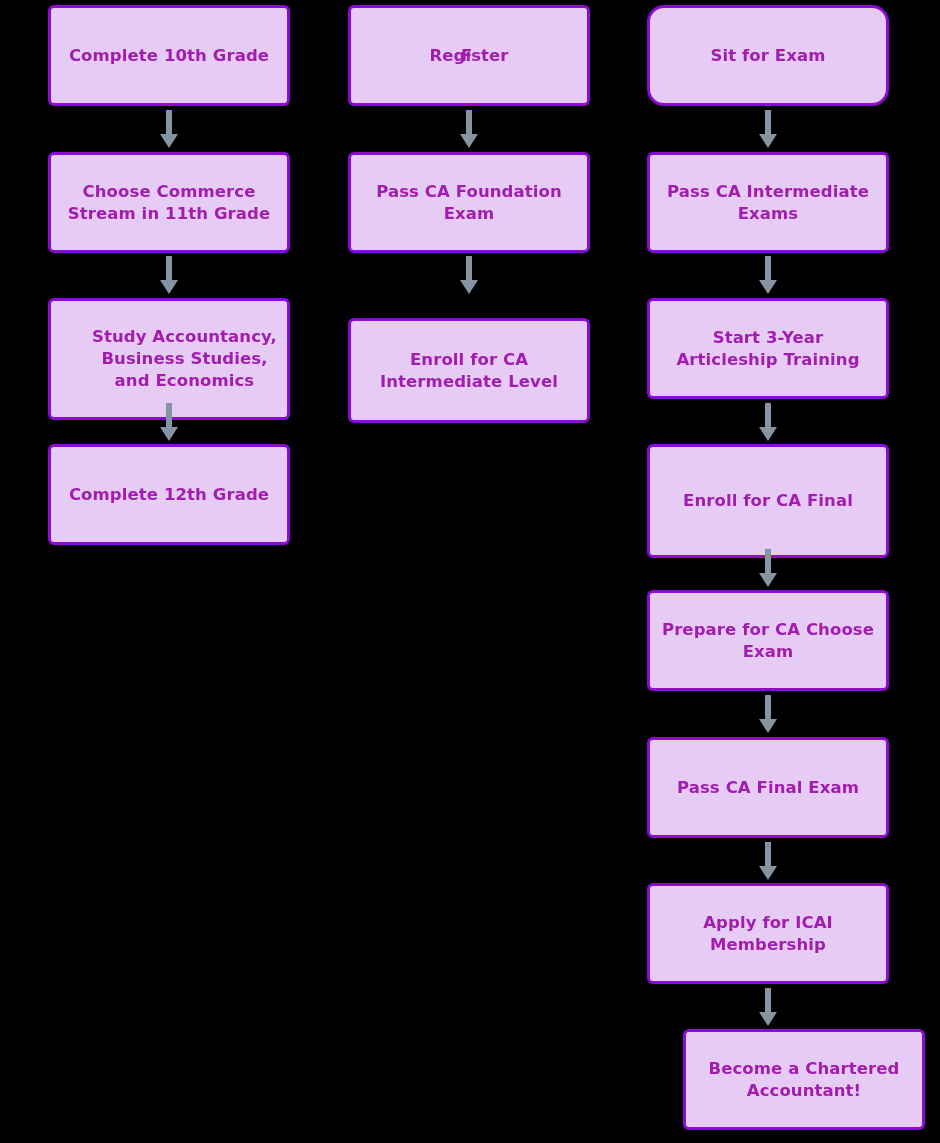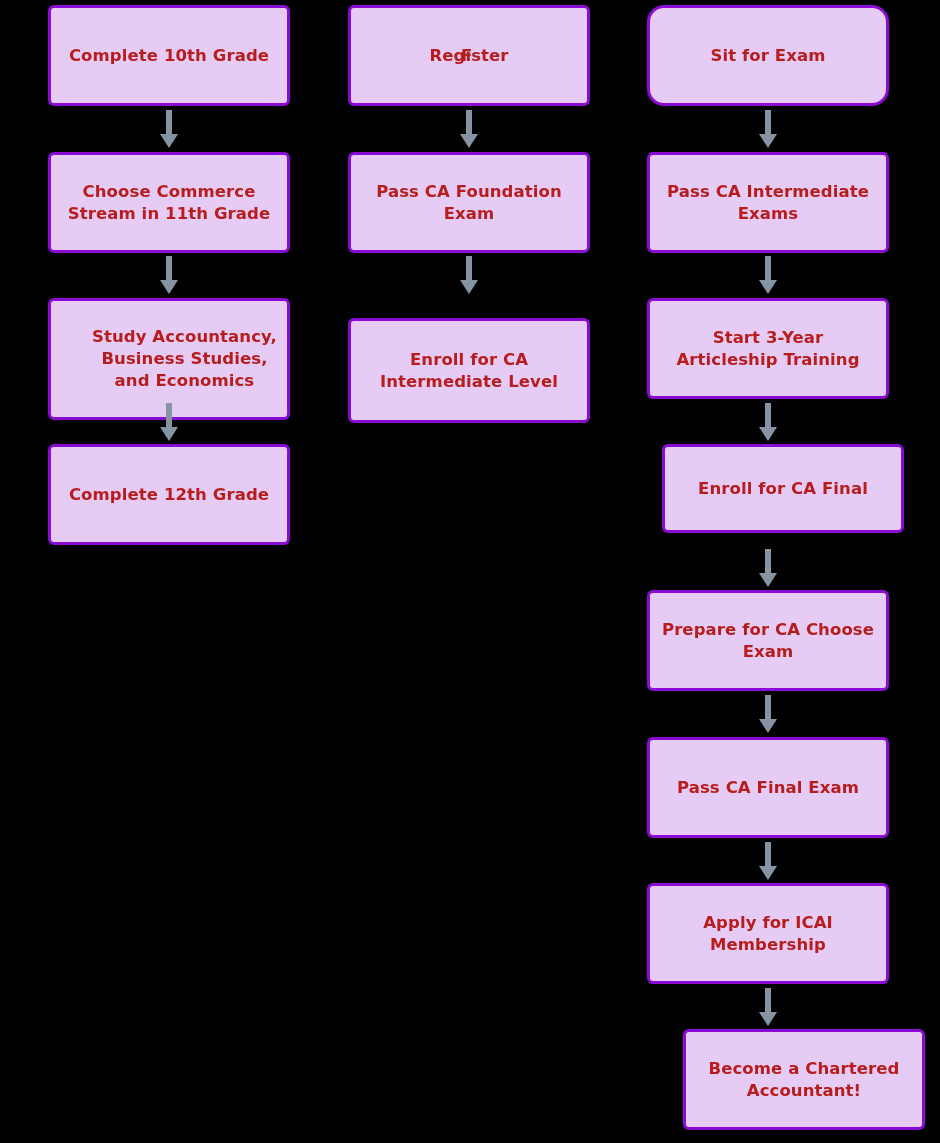--- a/index.html
+++ b/index.html
@@ -36,21 +36,21 @@
     left: 0;
     width: 242px;
     box-sizing: border-box;
     background: #e6ccf5;
     border: 3px solid #8a0bd4;
     border-radius: 6px;
     display: flex;
     align-items: center;
     justify-content: center;
     text-align: center;
-    color: #b91c1c;
+    color: #a21caf;
     font-size: 16.5px;
     font-weight: bold;
     letter-spacing: 0.1px;
     line-height: 1.32;
     padding: 6px 10px;
   }
   .node .node-label {
     display: block;
     white-space: pre-line;
   }
@@ -180,21 +180,21 @@
       <span class="node-label">Start 3-Year
 Articleship Training</span>
     </div>
 
     <div class="arrow" style="top:403px;height:40px;">
       <svg width="24" height="40" viewBox="0 0 24 40" aria-hidden="true">
         <path d="M9 0 H15 V24 H21 L12 38 L3 24 H9 Z" fill="#8494a3"></path>
       </svg>
     </div>
 
-    <div class="node" style="top:444px;height:89px;margin-left:15px;">
+    <div class="node" style="top:444px;height:114px;">
       <span class="node-label">Enroll for CA Final</span>
     </div>
 
     <div class="arrow" style="top:549px;height:40px;">
       <svg width="24" height="40" viewBox="0 0 24 40" aria-hidden="true">
         <path d="M9 0 H15 V24 H21 L12 38 L3 24 H9 Z" fill="#8494a3"></path>
       </svg>
     </div>
 
     <div class="node" style="top:590px;height:101px;">

